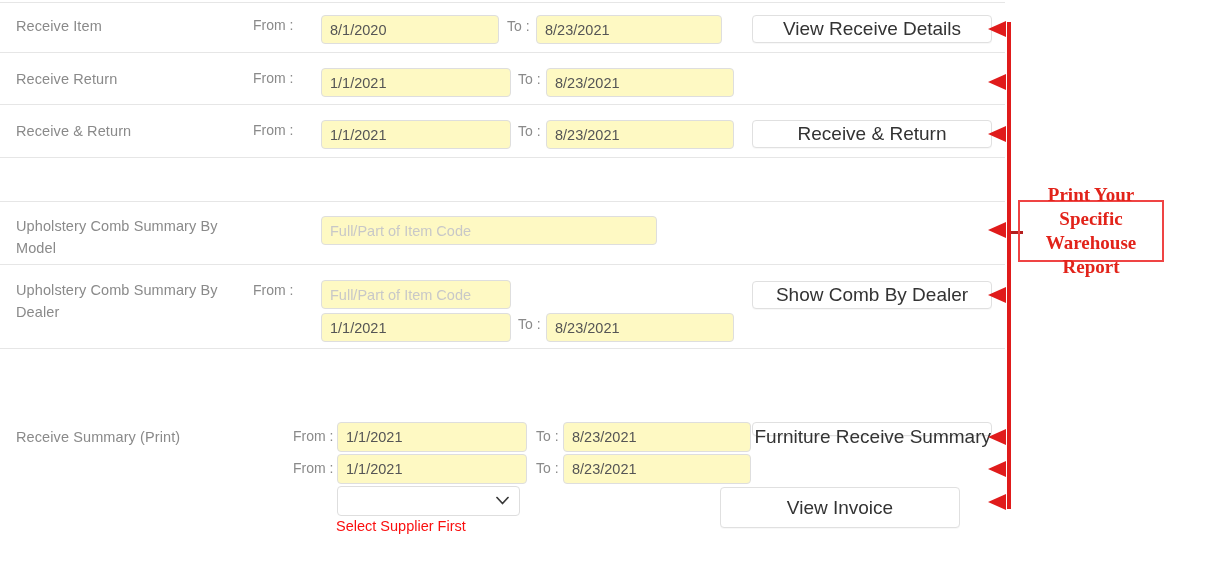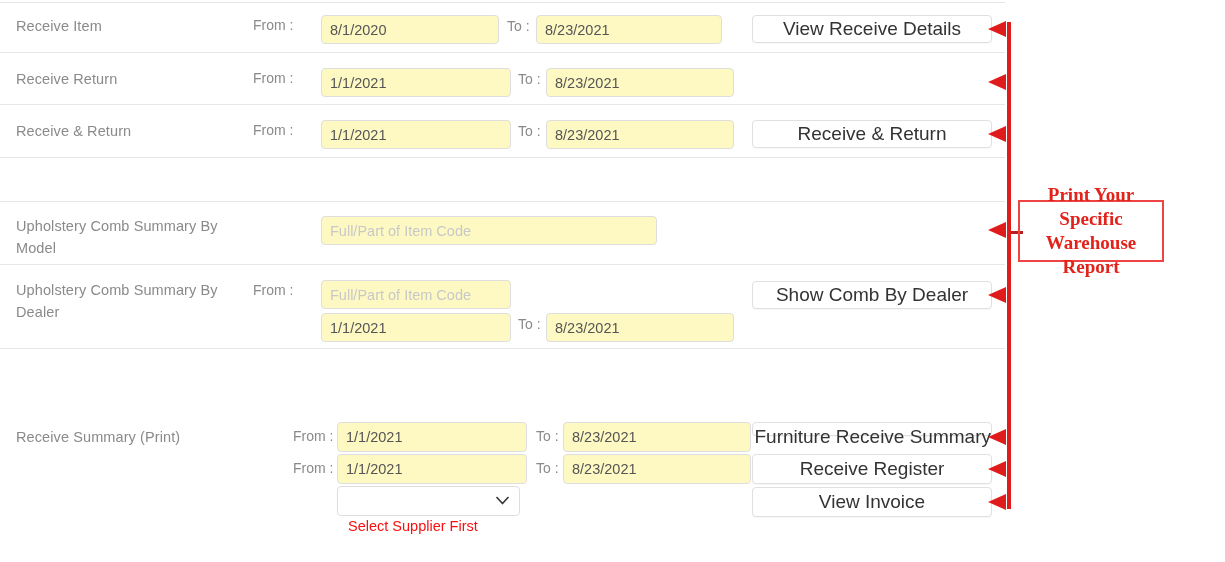--- a/index.html
+++ b/index.html
@@ -149,21 +149,20 @@
     border-top: 8px solid transparent;
     border-bottom: 8px solid transparent;
     border-right: 18px solid #e01b1b;
   }
 
   .red-note {
     color: #fa0f0f;
     font-size: 14.5px;
     font-family: "Liberation Sans", sans-serif;
     white-space: nowrap;
-    margin-left: 12px;
   }
 </style>
 </head>
 <body>
 
 <div class="page">
 
   <div class="row-sep" style="top:2px;"></div>
   <div class="row-sep" style="top:52px;"></div>
   <div class="row-sep" style="top:104px;"></div>
@@ -245,36 +244,35 @@
   <button class="btn" style="position:absolute;left:752px;top:422px;height:14px;line-height:28px;text-align:right;">Furniture Receive Summary</button>
 
   <div style="position:absolute;left:293px;top:459px;">
     <span class="fromlabel">From :</span>
   </div>
   <input class="txt" style="position: absolute; left: 337px; top: 454px; width: 190px; height: 30px;" value="1/1/2021">
   <div style="position:absolute;left:536px;top:459px;">
     <span class="tolabel">To :</span>
   </div>
   <input class="txt" style="position: absolute; left: 563px; top: 454px; width: 188px; height: 30px;" value="8/23/2021">
-  <button class="btn" style="position:absolute;left:752px;top:454px;height:30px;line-height:28px;">Receive Register</button>
 
   <div class="sel-wrap" style="position:absolute;left:337px;top:486px;">
     <select class="sel">
       <option></option>
     </select>
     <span class="sel-chevron">
       <svg width="13" height="9" viewBox="0 0 13 9" aria-hidden="true">
         <path d="M1 1 L6.5 7 L12 1" fill="none" stroke="#3a3a3a" stroke-width="1.7" stroke-linecap="round" stroke-linejoin="round"></path>
       </svg>
     </span>
   </div>
   <div style="position:absolute;left:336px;top:517px;">
     <span class="red-note">Select Supplier First</span>
   </div>
-  <button class="btn" style="position:absolute;left:752px;top:487px;height:30px;line-height:28px;">View Invoice</button>
+  <button class="btn" style="position:absolute;left:720px;top:487px;height:41px;line-height:28px;">View Invoice</button>
 
   <div class="ann-line ann-vline"></div>
 
   <div class="arrow" style="left:988px;top:21px;"></div>
   <div class="arrow" style="left:988px;top:74px;"></div>
   <div class="arrow" style="left:988px;top:126px;"></div>
   <div class="arrow" style="left:988px;top:222px;"></div>
   <div class="arrow" style="left:988px;top:287px;"></div>
   <div class="arrow" style="left:988px;top:429px;"></div>
   <div class="arrow" style="left:988px;top:461px;"></div>

